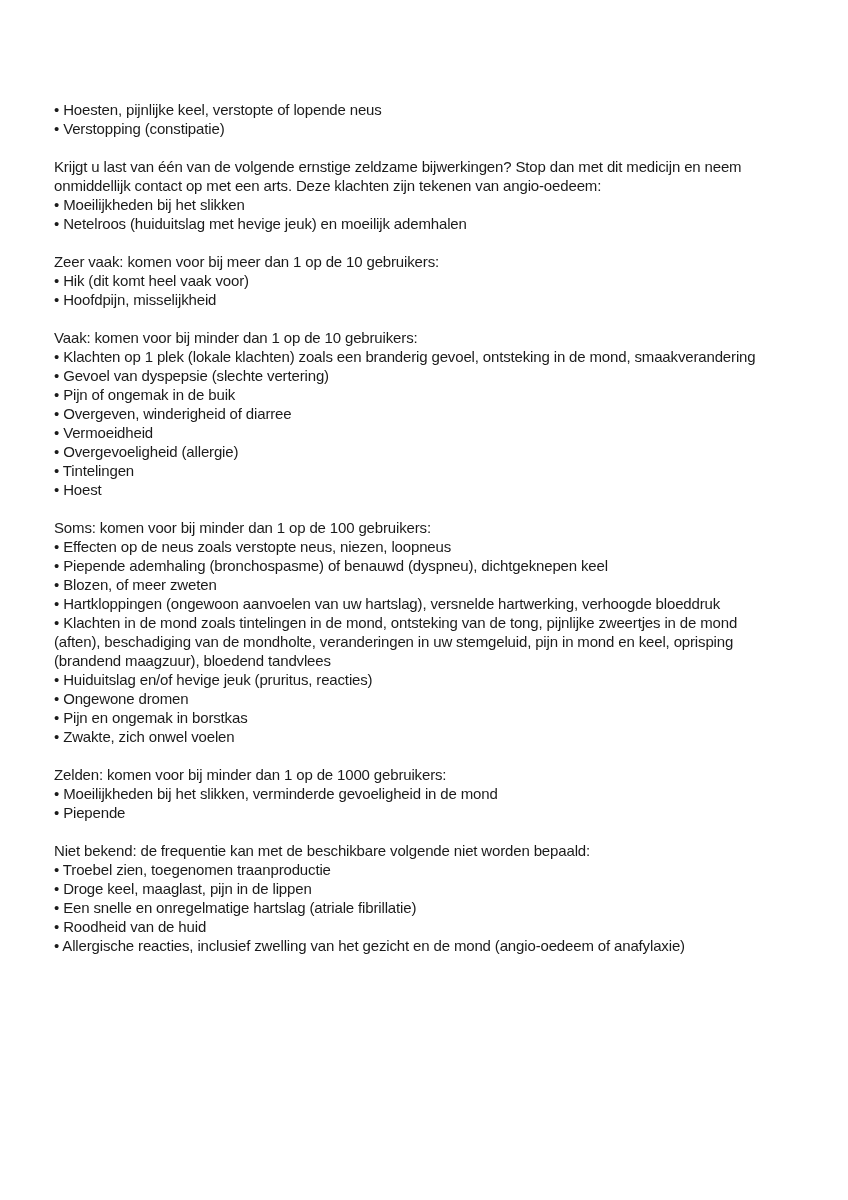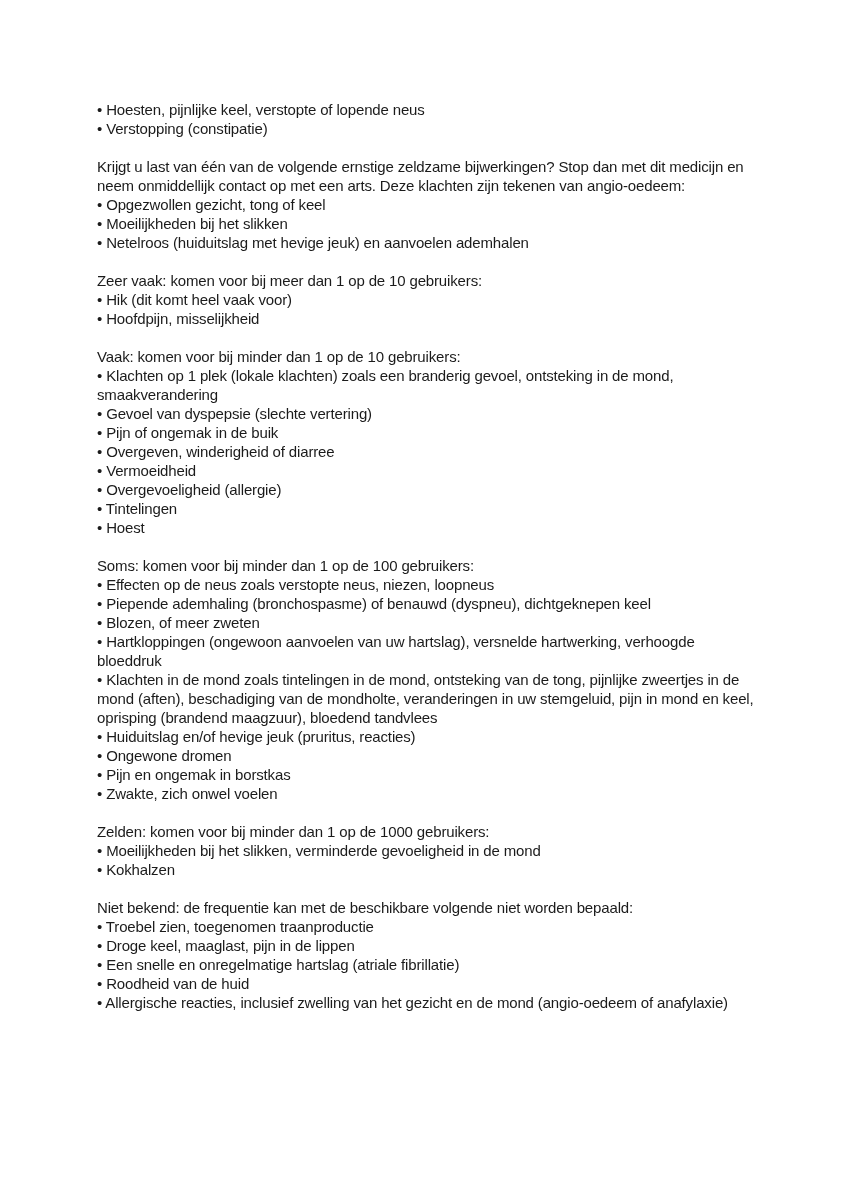--- a/index.html
+++ b/index.html
@@ -9,21 +9,21 @@
   }
   .page {
     position: relative;
     width: 848px;
     height: 1200px;
     background: #ffffff;
     overflow: hidden;
   }
   .content {
     box-sizing: border-box;
-    padding: 100px 91px 0 97px;
+    padding: 100px 91px 0 54px;
     font-family: "Liberation Sans", sans-serif;
     font-size: 15px;
     line-height: 19px;
     letter-spacing: -0.15px;
     color: #1b1b1b;
   }
   .section {
     margin: 0 0 19px 0;
   }
   .section p {
@@ -38,23 +38,22 @@
 <body>
 
 <div class="page">
   <div class="content" id="document-content">
       <div class="section">
         <p class="bullet"><span class="bullet-glyph">• </span><span>Hoesten, pijnlijke keel, verstopte of lopende neus</span></p>
         <p class="bullet"><span class="bullet-glyph">• </span><span>Verstopping (constipatie)</span></p>
       </div>
       <div class="section">
         <p>Krijgt u last van één van de volgende ernstige zeldzame bijwerkingen? Stop dan met dit medicijn en neem onmiddellijk contact op met een arts. Deze klachten zijn tekenen van angio-oedeem:</p>
-        <p class="bullet"><span class="bullet-glyph">• </span><span>Opgezwollen gezicht, tong of keel</span></p>
         <p class="bullet"><span class="bullet-glyph">• </span><span>Moeilijkheden bij het slikken</span></p>
-        <p class="bullet"><span class="bullet-glyph">• </span><span>Netelroos (huiduitslag met hevige jeuk) en aanvoelen ademhalen</span></p>
+        <p class="bullet"><span class="bullet-glyph">• </span><span>Netelroos (huiduitslag met hevige jeuk) en moeilijk ademhalen</span></p>
       </div>
       <div class="section">
         <p>Zeer vaak: komen voor bij meer dan 1 op de 10 gebruikers:</p>
         <p class="bullet"><span class="bullet-glyph">• </span><span>Hik (dit komt heel vaak voor)</span></p>
         <p class="bullet"><span class="bullet-glyph">• </span><span>Hoofdpijn, misselijkheid</span></p>
       </div>
       <div class="section">
         <p>Vaak: komen voor bij minder dan 1 op de 10 gebruikers:</p>
         <p class="bullet"><span class="bullet-glyph">• </span><span>Klachten op 1 plek (lokale klachten) zoals een branderig gevoel, ontsteking in de mond, smaakverandering</span></p>
         <p class="bullet"><span class="bullet-glyph">• </span><span>Gevoel van dyspepsie (slechte vertering)</span></p>
@@ -73,21 +72,21 @@
         <p class="bullet"><span class="bullet-glyph">• </span><span>Hartkloppingen (ongewoon aanvoelen van uw hartslag), versnelde hartwerking, verhoogde bloeddruk</span></p>
         <p class="bullet"><span class="bullet-glyph">• </span><span>Klachten in de mond zoals tintelingen in de mond, ontsteking van de tong, pijnlijke zweertjes in de mond (aften), beschadiging van de mondholte, veranderingen in uw stemgeluid, pijn in mond en keel, oprisping (brandend maagzuur), bloedend tandvlees</span></p>
         <p class="bullet"><span class="bullet-glyph">• </span><span>Huiduitslag en/of hevige jeuk (pruritus, reacties)</span></p>
         <p class="bullet"><span class="bullet-glyph">• </span><span>Ongewone dromen</span></p>
         <p class="bullet"><span class="bullet-glyph">• </span><span>Pijn en ongemak in borstkas</span></p>
         <p class="bullet"><span class="bullet-glyph">• </span><span>Zwakte, zich onwel voelen</span></p>
       </div>
       <div class="section">
         <p>Zelden: komen voor bij minder dan 1 op de 1000 gebruikers:</p>
         <p class="bullet"><span class="bullet-glyph">• </span><span>Moeilijkheden bij het slikken, verminderde gevoeligheid in de mond</span></p>
-        <p class="bullet"><span class="bullet-glyph">• </span><span>Kokhalzen</span></p>
+        <p class="bullet"><span class="bullet-glyph">• </span><span>Piepende</span></p>
       </div>
       <div class="section">
         <p>Niet bekend: de frequentie kan met de beschikbare volgende niet worden bepaald:</p>
         <p class="bullet"><span class="bullet-glyph">• </span><span>Troebel zien, toegenomen traanproductie</span></p>
         <p class="bullet"><span class="bullet-glyph">• </span><span>Droge keel, maaglast, pijn in de lippen</span></p>
         <p class="bullet"><span class="bullet-glyph">• </span><span>Een snelle en onregelmatige hartslag (atriale fibrillatie)</span></p>
         <p class="bullet"><span class="bullet-glyph">• </span><span>Roodheid van de huid</span></p>
         <p class="bullet"><span class="bullet-glyph">• </span><span>Allergische reacties, inclusief zwelling van het gezicht en de mond (angio-oedeem of anafylaxie)</span></p>
       </div>
     </div>

